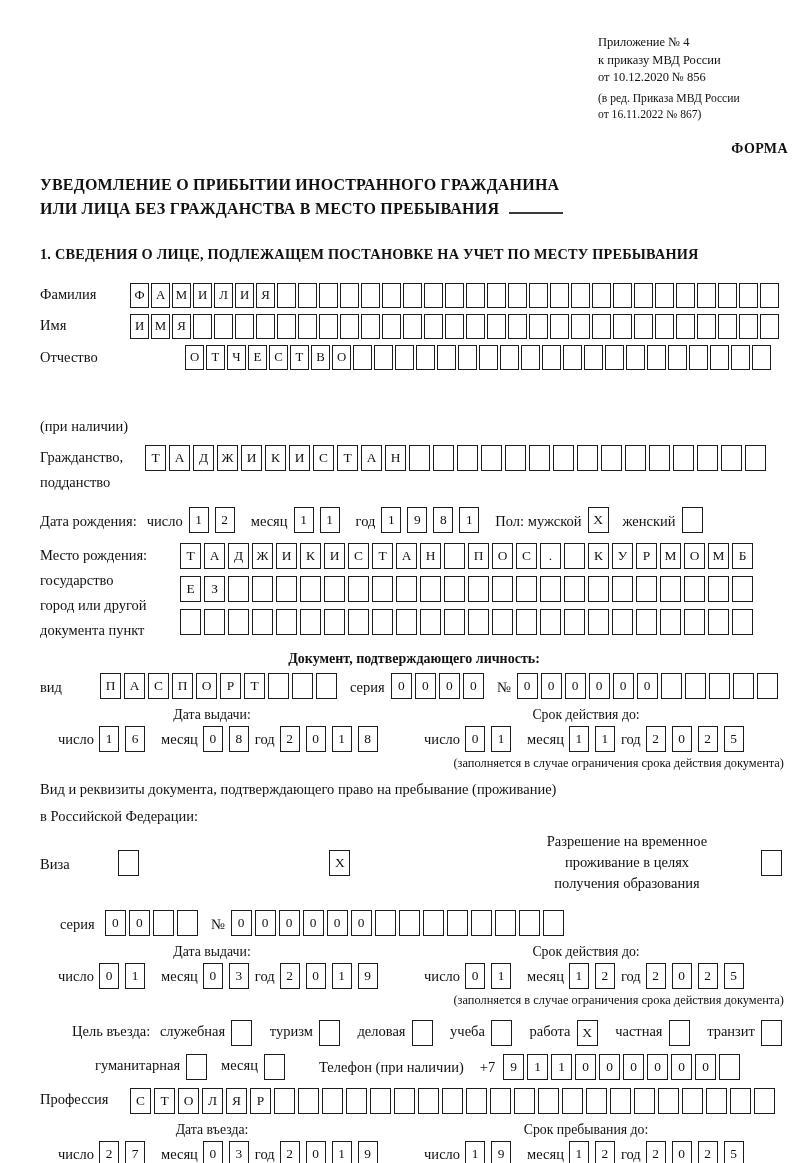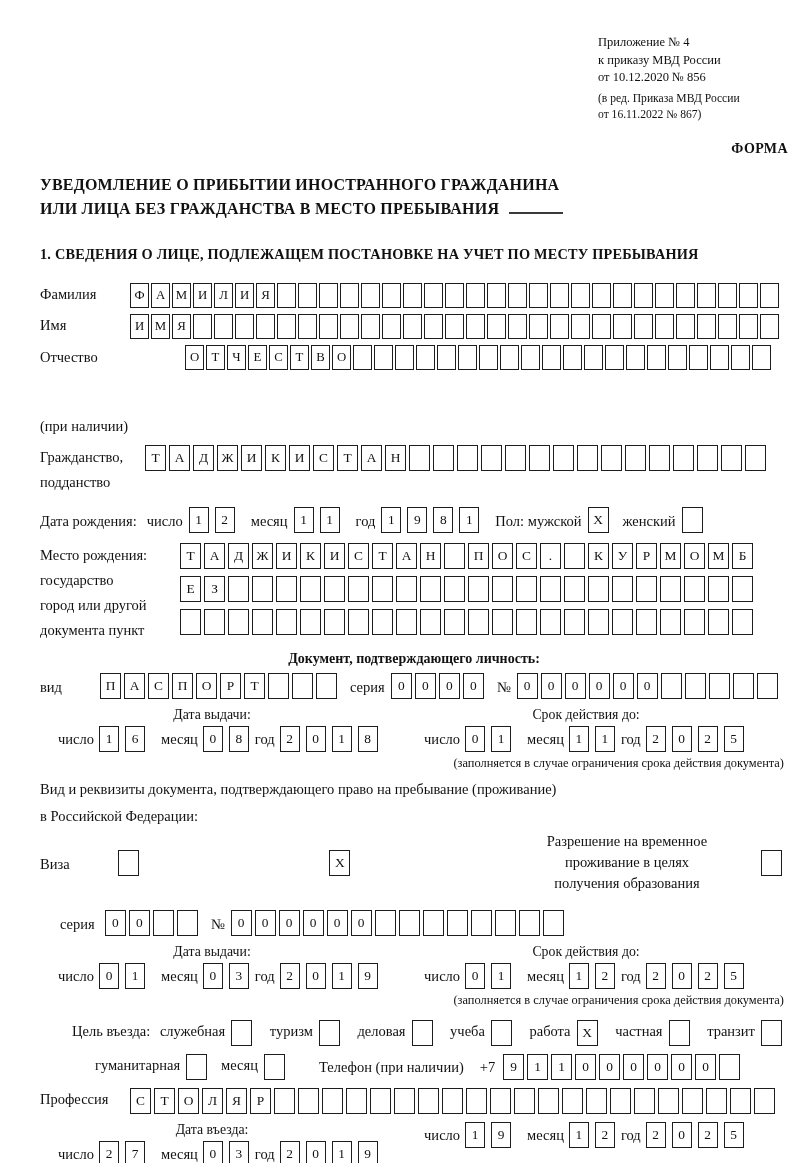--- a/index.html
+++ b/index.html
@@ -627,20 +627,21 @@
         <span class="dlab">год</span>
         <span class="cells dates">
             <span>2</span>
             <span>0</span>
             <span>1</span>
             <span>9</span>
           </span>
       </div>
     </div>
     <div class="dhalf-r">
+      <div class="dhead">Срок пребывания до:</div>
       <div class="dline" style="margin-left:40px;">
         <span class="dlab">число</span>
         <span class="cells dates">
             <span>1</span>
             <span>9</span>
           </span>
         <span class="dlab" style="margin-left:10px;">месяц</span>
         <span class="cells dates">
             <span>1</span>
             <span>2</span>

